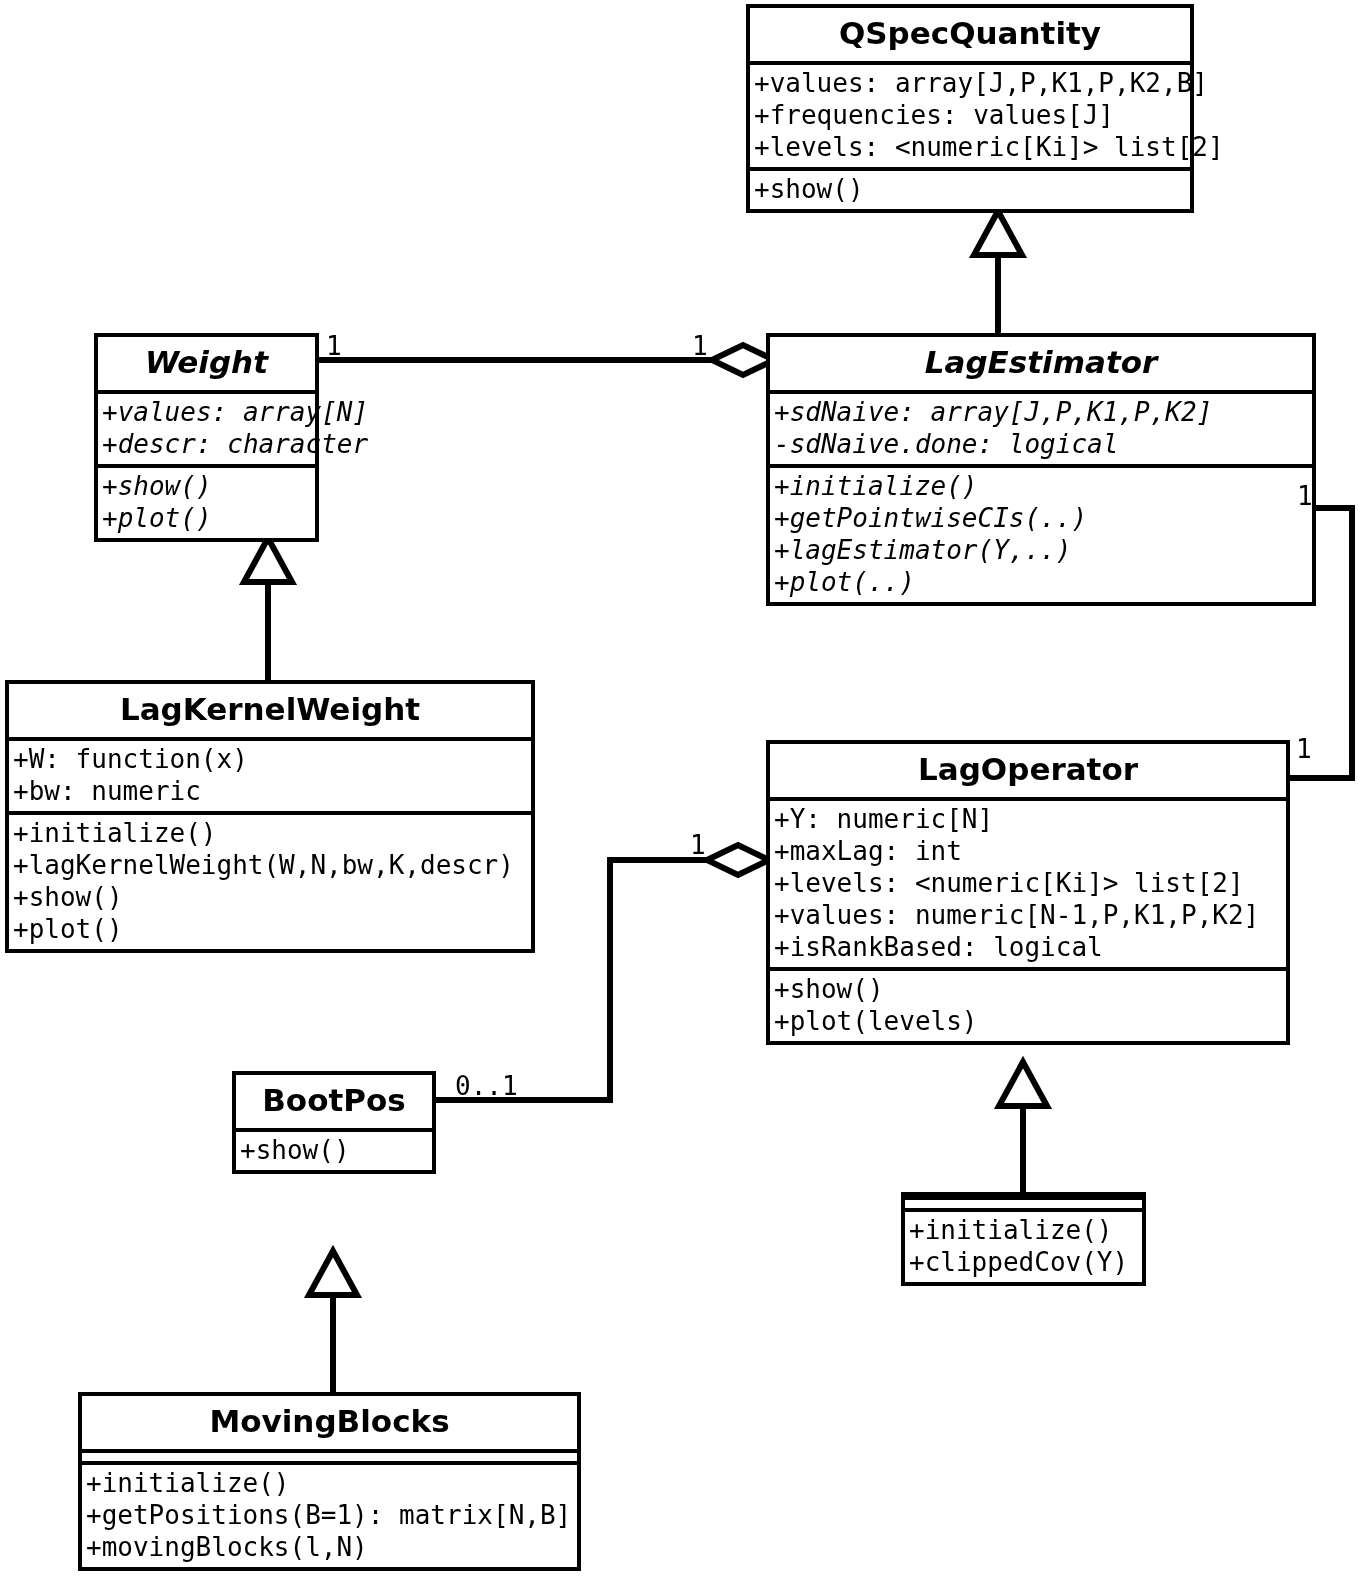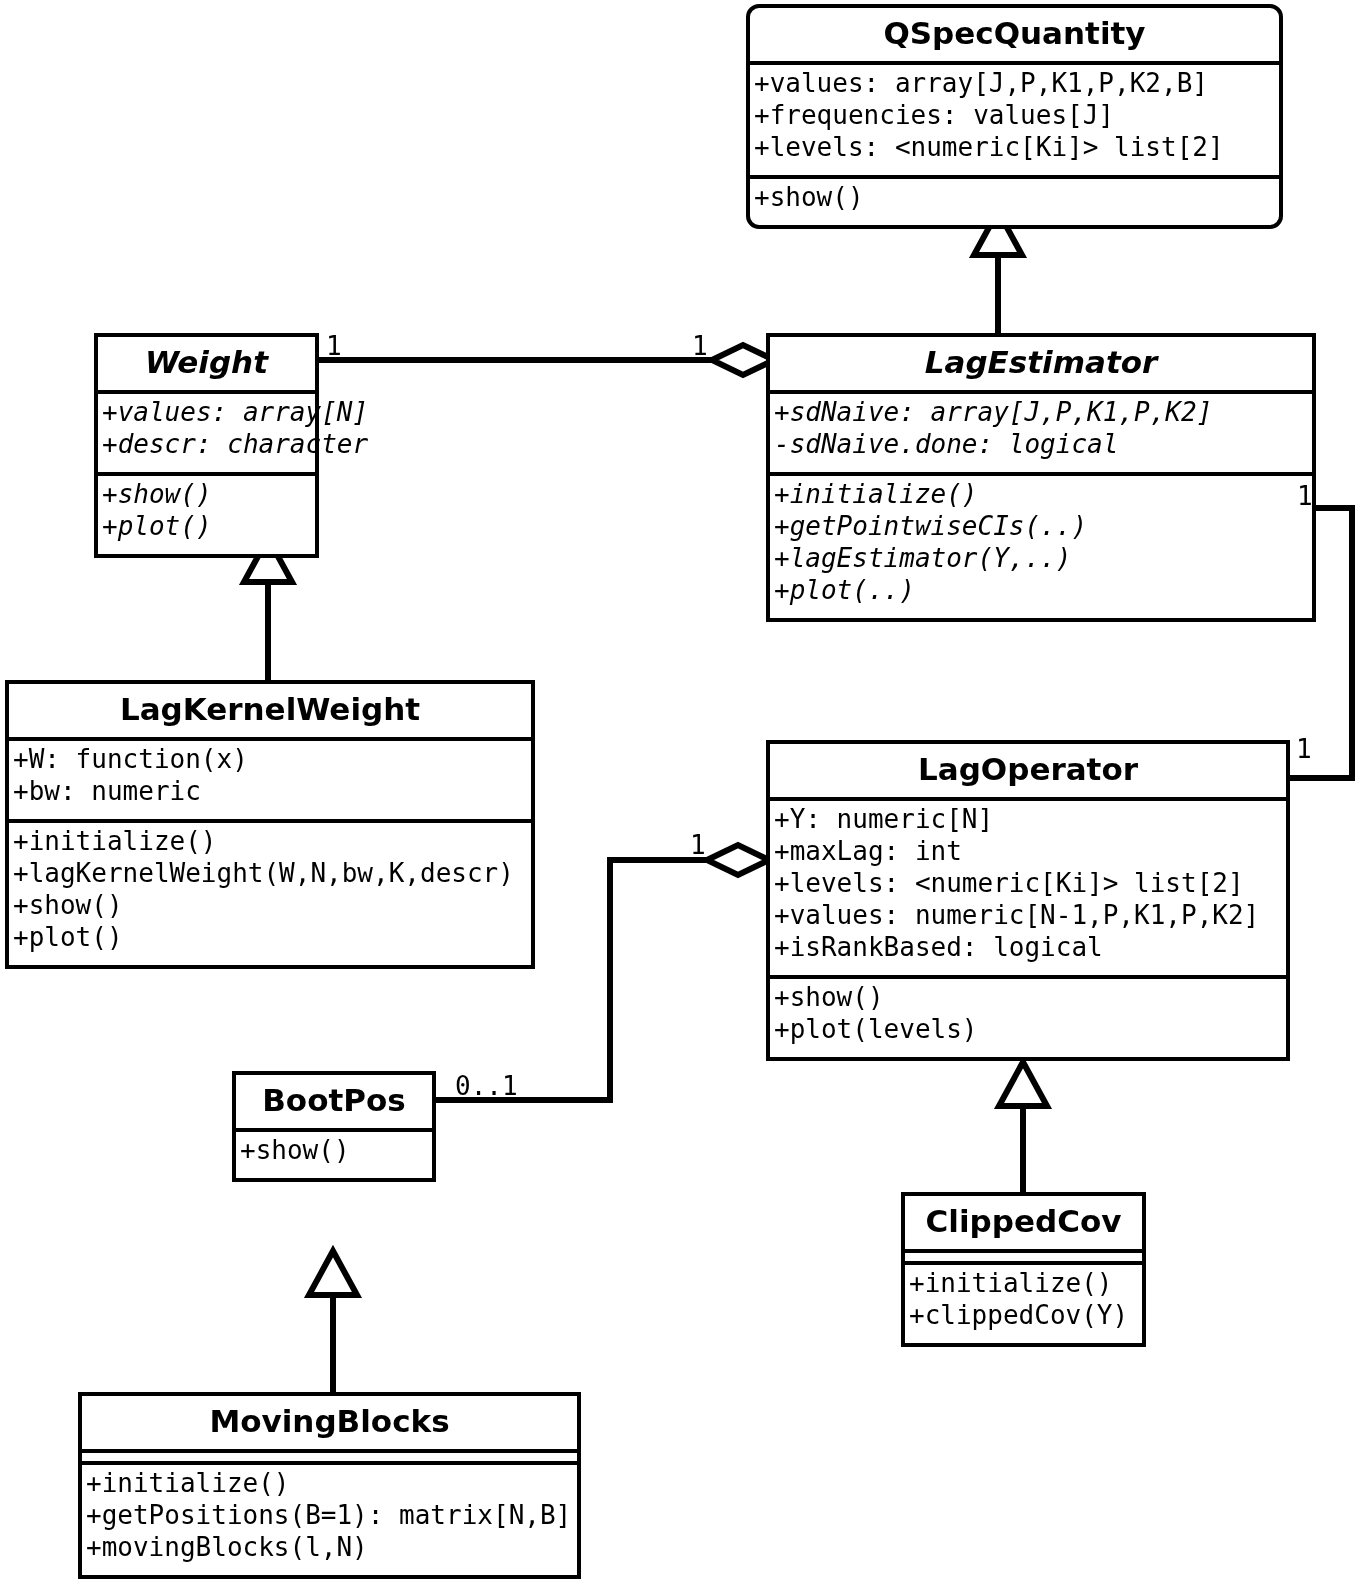--- a/index.html
+++ b/index.html
@@ -34,21 +34,21 @@
     font-weight: bold;
     font-size: 31px;
     text-align: center;
     line-height: 1.0;
     padding: 10px 6px 12px 6px;
     color: #000;
     white-space: nowrap;
   }
   .uml-compartment {
     border-top: 4px solid #000;
-    padding: 2px 4px 12px 4px;
+    padding: 2px 4px 4px 4px;
   }
   .uml-compartment.empty {
     padding: 0;
     height: 8px;
   }
   .uml-row {
     font-family: "DejaVu Sans Mono", monospace;
     font-size: 26px;
     line-height: 32px;
     white-space: pre;
@@ -102,21 +102,21 @@
       </g>
 
       <g>
         <polyline points="407,1100 610,1100 610,860 707,860"></polyline>
         <polygon points="707,860 738,845 769,860 738,875" fill="#ffffff" stroke="#000" stroke-width="6"></polygon>
       </g>
 
     </g>
   </svg>
 
-  <div class="uml-class" style="left:746px; top:4px; width:537px;border-radius:13px;">
+  <div class="uml-class" style="left:746px; top:4px; width:448px;">
     <div class="uml-name">QSpecQuantity</div>
     <div class="uml-compartment">
       <div class="uml-row">+values: array[J,P,K1,P,K2,B]</div>
       <div class="uml-row">+frequencies: values[J]</div>
       <div class="uml-row">+levels: &lt;numeric[Ki]&gt; list[2]</div>
     </div>
     <div class="uml-compartment">
       <div class="uml-row">+show()</div>
     </div>
   </div>
@@ -177,21 +177,20 @@
   </div>
 
   <div class="uml-class" style="left:232px; top:1071px; width:204px;">
     <div class="uml-name">BootPos</div>
     <div class="uml-compartment">
       <div class="uml-row">+show()</div>
     </div>
   </div>
 
   <div class="uml-class" style="left:901px; top:1192px; width:245px;">
-    <div class="uml-name">ClippedCov</div>
     <div class="uml-compartment empty"></div>
     <div class="uml-compartment">
       <div class="uml-row">+initialize()</div>
       <div class="uml-row">+clippedCov(Y)</div>
     </div>
   </div>
 
   <div class="uml-class" style="left:78px; top:1392px; width:503px;">
     <div class="uml-name">MovingBlocks</div>
     <div class="uml-compartment empty"></div>

